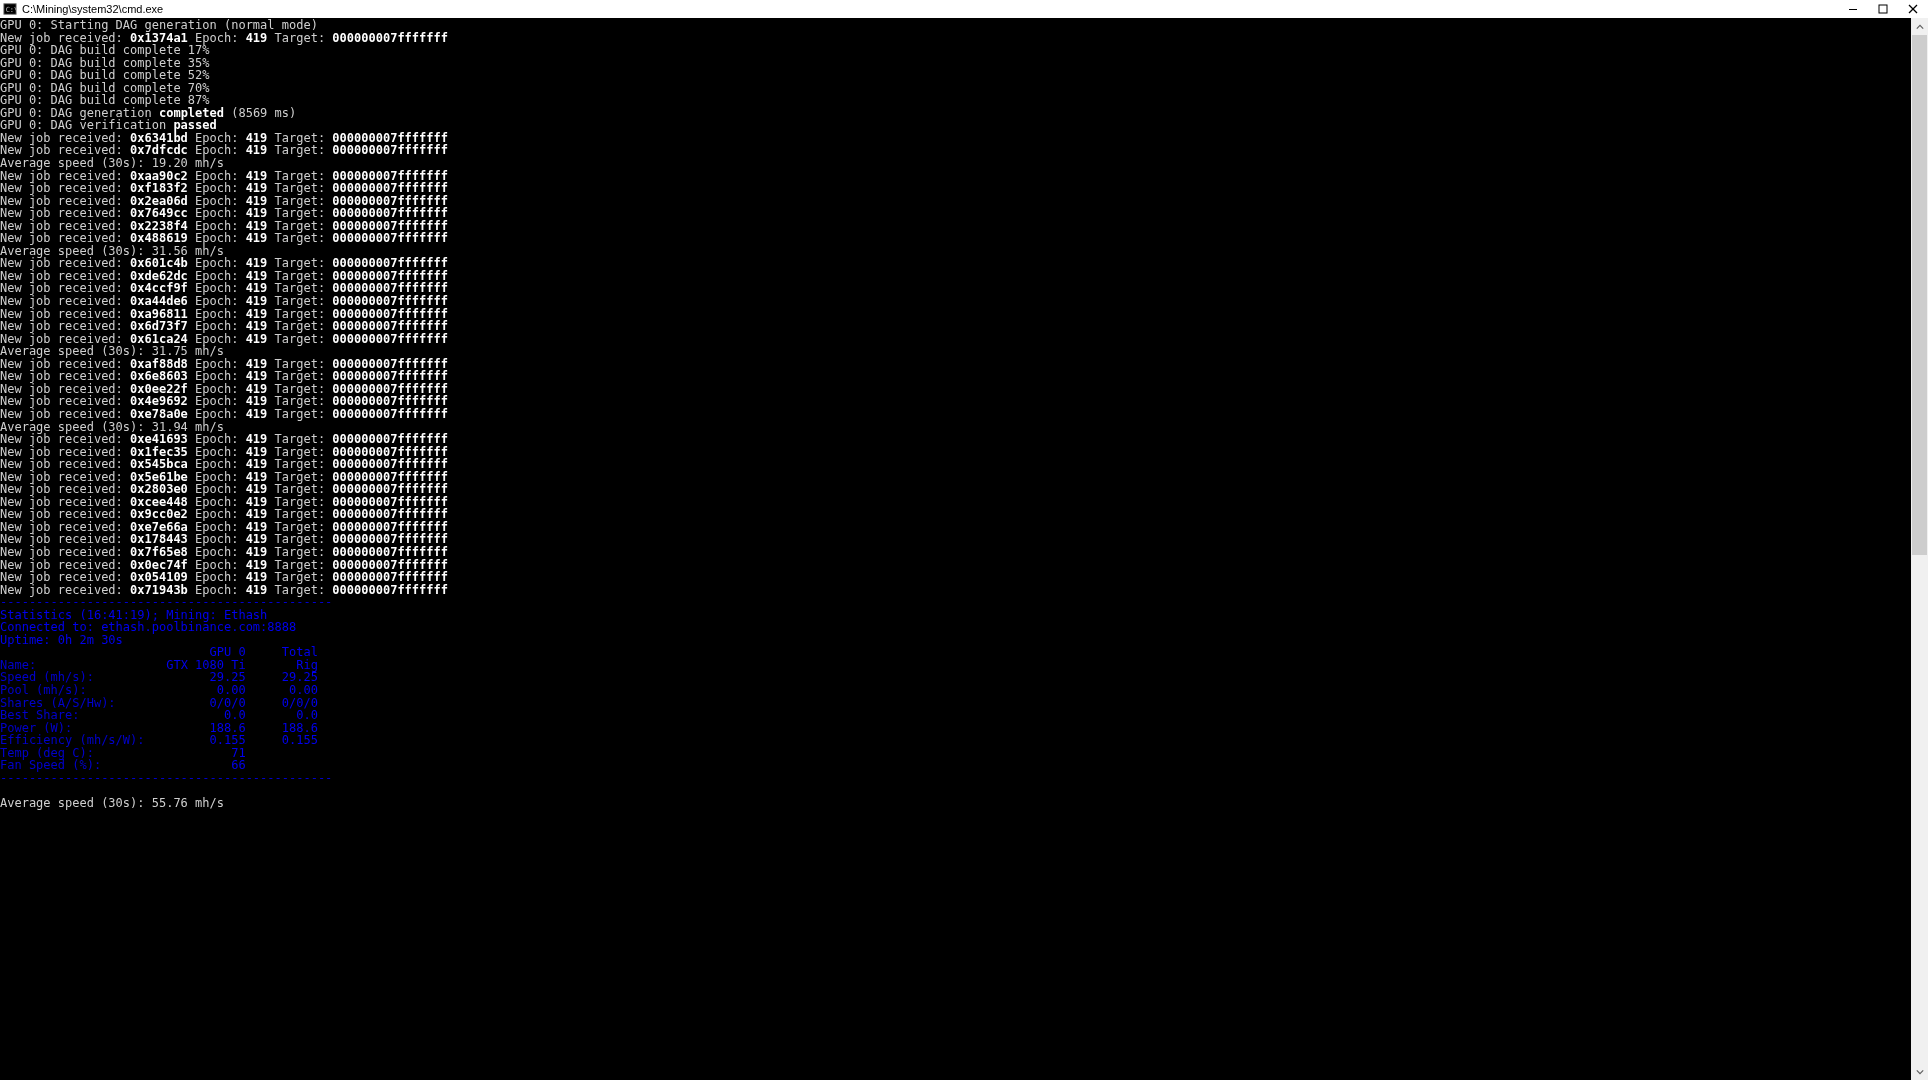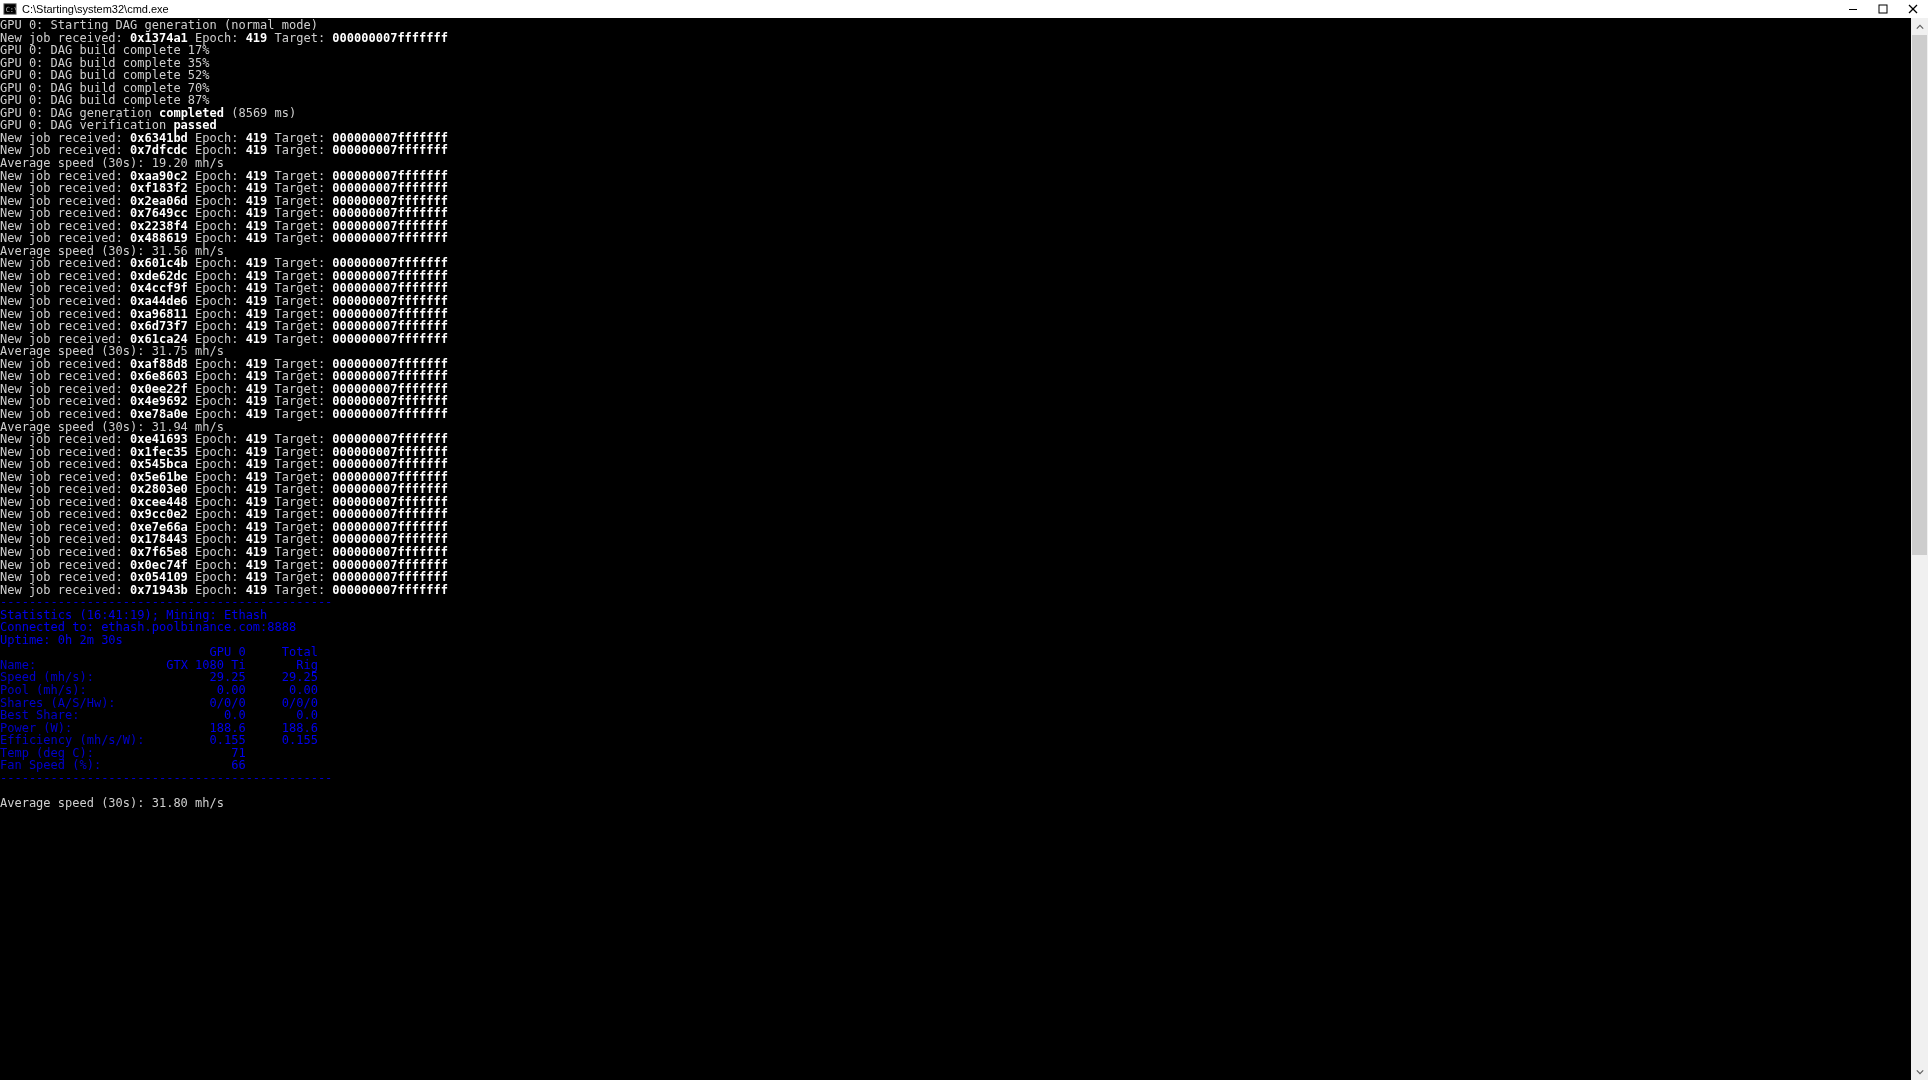--- a/index.html
+++ b/index.html
@@ -104,21 +104,21 @@
 </head>
 <body>
 
 <div class="titlebar">
   <span class="icon">
     <svg viewBox="0 0 16 16">
         <rect x="1" y="2" width="14" height="12" fill="#000" stroke="#777" stroke-width="1"></rect>
         <text x="3" y="11" font-size="8" font-family="monospace" fill="#bbb">C:\</text>
       </svg>
   </span>
-  <span class="title">C:\Starting\system32\cmd.exe</span>
+  <span class="title">C:\Mining\system32\cmd.exe</span>
   <span class="spacer"></span>
   <span class="winbtn">
     <svg viewBox="0 0 10 10">
         <rect x="1" y="5" width="8" height="1" fill="#000"></rect>
       </svg>
   </span>
   <span class="winbtn">
     <svg viewBox="0 0 10 10">
         <rect x="1" y="1" width="8" height="8" fill="none" stroke="#000" stroke-width="1"></rect>
       </svg>
@@ -126,21 +126,21 @@
   <span class="winbtn">
     <svg viewBox="0 0 10 10">
         <line x1="1" y1="1" x2="9" y2="9" stroke="#000" stroke-width="1.2"></line>
         <line x1="9" y1="1" x2="1" y2="9" stroke="#000" stroke-width="1.2"></line>
       </svg>
   </span>
 </div>
 
 <div class="terminal-wrap">
   <div class="terminal" id="terminal"><span class="line"><span class="white">GPU 0: Starting DAG generation (normal mode)</span></span><span class="line"><span class="white">New job received: </span><span class="bold">0x1374a1</span><span class="white"> Epoch: </span><span class="bold">419</span><span class="white"> Target: </span><span class="bold">000000007fffffff</span></span><span class="line"><span class="white">GPU 0: DAG build complete 17%</span></span><span class="line"><span class="white">GPU 0: DAG build complete 35%</span></span><span class="line"><span class="white">GPU 0: DAG build complete 52%</span></span><span class="line"><span class="white">GPU 0: DAG build complete 70%</span></span><span class="line"><span class="white">GPU 0: DAG build complete 87%</span></span><span class="line"><span class="white">GPU 0: DAG generation </span><span class="bold">completed</span><span class="white"> (8569 ms)</span></span><span class="line"><span class="white">GPU 0: DAG verification </span><span class="bold">passed</span></span><span class="line"><span class="white">New job received: </span><span class="bold">0x6341bd</span><span class="white"> Epoch: </span><span class="bold">419</span><span class="white"> Target: </span><span class="bold">000000007fffffff</span></span><span class="line"><span class="white">New job received: </span><span class="bold">0x7dfcdc</span><span class="white"> Epoch: </span><span class="bold">419</span><span class="white"> Target: </span><span class="bold">000000007fffffff</span></span><span class="line"><span class="white">Average speed (30s): 19.20 mh/s</span></span><span class="line"><span class="white">New job received: </span><span class="bold">0xaa90c2</span><span class="white"> Epoch: </span><span class="bold">419</span><span class="white"> Target: </span><span class="bold">000000007fffffff</span></span><span class="line"><span class="white">New job received: </span><span class="bold">0xf183f2</span><span class="white"> Epoch: </span><span class="bold">419</span><span class="white"> Target: </span><span class="bold">000000007fffffff</span></span><span class="line"><span class="white">New job received: </span><span class="bold">0x2ea06d</span><span class="white"> Epoch: </span><span class="bold">419</span><span class="white"> Target: </span><span class="bold">000000007fffffff</span></span><span class="line"><span class="white">New job received: </span><span class="bold">0x7649cc</span><span class="white"> Epoch: </span><span class="bold">419</span><span class="white"> Target: </span><span class="bold">000000007fffffff</span></span><span class="line"><span class="white">New job received: </span><span class="bold">0x2238f4</span><span class="white"> Epoch: </span><span class="bold">419</span><span class="white"> Target: </span><span class="bold">000000007fffffff</span></span><span class="line"><span class="white">New job received: </span><span class="bold">0x488619</span><span class="white"> Epoch: </span><span class="bold">419</span><span class="white"> Target: </span><span class="bold">000000007fffffff</span></span><span class="line"><span class="white">Average speed (30s): 31.56 mh/s</span></span><span class="line"><span class="white">New job received: </span><span class="bold">0x601c4b</span><span class="white"> Epoch: </span><span class="bold">419</span><span class="white"> Target: </span><span class="bold">000000007fffffff</span></span><span class="line"><span class="white">New job received: </span><span class="bold">0xde62dc</span><span class="white"> Epoch: </span><span class="bold">419</span><span class="white"> Target: </span><span class="bold">000000007fffffff</span></span><span class="line"><span class="white">New job received: </span><span class="bold">0x4ccf9f</span><span class="white"> Epoch: </span><span class="bold">419</span><span class="white"> Target: </span><span class="bold">000000007fffffff</span></span><span class="line"><span class="white">New job received: </span><span class="bold">0xa44de6</span><span class="white"> Epoch: </span><span class="bold">419</span><span class="white"> Target: </span><span class="bold">000000007fffffff</span></span><span class="line"><span class="white">New job received: </span><span class="bold">0xa96811</span><span class="white"> Epoch: </span><span class="bold">419</span><span class="white"> Target: </span><span class="bold">000000007fffffff</span></span><span class="line"><span class="white">New job received: </span><span class="bold">0x6d73f7</span><span class="white"> Epoch: </span><span class="bold">419</span><span class="white"> Target: </span><span class="bold">000000007fffffff</span></span><span class="line"><span class="white">New job received: </span><span class="bold">0x61ca24</span><span class="white"> Epoch: </span><span class="bold">419</span><span class="white"> Target: </span><span class="bold">000000007fffffff</span></span><span class="line"><span class="white">Average speed (30s): 31.75 mh/s</span></span><span class="line"><span class="white">New job received: </span><span class="bold">0xaf88d8</span><span class="white"> Epoch: </span><span class="bold">419</span><span class="white"> Target: </span><span class="bold">000000007fffffff</span></span><span class="line"><span class="white">New job received: </span><span class="bold">0x6e8603</span><span class="white"> Epoch: </span><span class="bold">419</span><span class="white"> Target: </span><span class="bold">000000007fffffff</span></span><span class="line"><span class="white">New job received: </span><span class="bold">0x0ee22f</span><span class="white"> Epoch: </span><span class="bold">419</span><span class="white"> Target: </span><span class="bold">000000007fffffff</span></span><span class="line"><span class="white">New job received: </span><span class="bold">0x4e9692</span><span class="white"> Epoch: </span><span class="bold">419</span><span class="white"> Target: </span><span class="bold">000000007fffffff</span></span><span class="line"><span class="white">New job received: </span><span class="bold">0xe78a0e</span><span class="white"> Epoch: </span><span class="bold">419</span><span class="white"> Target: </span><span class="bold">000000007fffffff</span></span><span class="line"><span class="white">Average speed (30s): 31.94 mh/s</span></span><span class="line"><span class="white">New job received: </span><span class="bold">0xe41693</span><span class="white"> Epoch: </span><span class="bold">419</span><span class="white"> Target: </span><span class="bold">000000007fffffff</span></span><span class="line"><span class="white">New job received: </span><span class="bold">0x1fec35</span><span class="white"> Epoch: </span><span class="bold">419</span><span class="white"> Target: </span><span class="bold">000000007fffffff</span></span><span class="line"><span class="white">New job received: </span><span class="bold">0x545bca</span><span class="white"> Epoch: </span><span class="bold">419</span><span class="white"> Target: </span><span class="bold">000000007fffffff</span></span><span class="line"><span class="white">New job received: </span><span class="bold">0x5e61be</span><span class="white"> Epoch: </span><span class="bold">419</span><span class="white"> Target: </span><span class="bold">000000007fffffff</span></span><span class="line"><span class="white">New job received: </span><span class="bold">0x2803e0</span><span class="white"> Epoch: </span><span class="bold">419</span><span class="white"> Target: </span><span class="bold">000000007fffffff</span></span><span class="line"><span class="white">New job received: </span><span class="bold">0xcee448</span><span class="white"> Epoch: </span><span class="bold">419</span><span class="white"> Target: </span><span class="bold">000000007fffffff</span></span><span class="line"><span class="white">New job received: </span><span class="bold">0x9cc0e2</span><span class="white"> Epoch: </span><span class="bold">419</span><span class="white"> Target: </span><span class="bold">000000007fffffff</span></span><span class="line"><span class="white">New job received: </span><span class="bold">0xe7e66a</span><span class="white"> Epoch: </span><span class="bold">419</span><span class="white"> Target: </span><span class="bold">000000007fffffff</span></span><span class="line"><span class="white">New job received: </span><span class="bold">0x178443</span><span class="white"> Epoch: </span><span class="bold">419</span><span class="white"> Target: </span><span class="bold">000000007fffffff</span></span><span class="line"><span class="white">New job received: </span><span class="bold">0x7f65e8</span><span class="white"> Epoch: </span><span class="bold">419</span><span class="white"> Target: </span><span class="bold">000000007fffffff</span></span><span class="line"><span class="white">New job received: </span><span class="bold">0x0ec74f</span><span class="white"> Epoch: </span><span class="bold">419</span><span class="white"> Target: </span><span class="bold">000000007fffffff</span></span><span class="line"><span class="white">New job received: </span><span class="bold">0x054109</span><span class="white"> Epoch: </span><span class="bold">419</span><span class="white"> Target: </span><span class="bold">000000007fffffff</span></span><span class="line"><span class="white">New job received: </span><span class="bold">0x71943b</span><span class="white"> Epoch: </span><span class="bold">419</span><span class="white"> Target: </span><span class="bold">000000007fffffff</span></span><span class="line"><span class="blue">----------------------------------------------</span></span><span class="line"><span class="bluebold">Statistics (16:41:19); Mining: Ethash</span></span><span class="line"><span class="bluebold">Connected to: ethash.poolbinance.com:8888</span></span><span class="line"><span class="bluebold">Uptime: 0h 2m 30s</span></span><span class="line"><span class="blue">                      </span><span class="bluebold">       GPU 0</span><span class="bluebold">     Total</span></span><span class="line"><span class="blue">Name:                 </span><span class="bluebold"> GTX 1080 Ti</span><span class="bluebold">       Rig</span></span><span class="line"><span class="blue">Speed (mh/s):         </span><span class="bluebold">       29.25</span><span class="bluebold">     29.25</span></span><span class="line"><span class="blue">Pool (mh/s):          </span><span class="bluebold">        0.00</span><span class="bluebold">      0.00</span></span><span class="line"><span class="blue">Shares (A/S/Hw):      </span><span class="bluebold">       0/0/0</span><span class="bluebold">     0/0/0</span></span><span class="line"><span class="blue">Best Share:           </span><span class="bluebold">         0.0</span><span class="bluebold">       0.0</span></span><span class="line"><span class="blue">Power (W):            </span><span class="bluebold">       188.6</span><span class="bluebold">     188.6</span></span><span class="line"><span class="blue">Efficiency (mh/s/W):  </span><span class="bluebold">       0.155</span><span class="bluebold">     0.155</span></span><span class="line"><span class="blue">Temp (deg C):         </span><span class="bluebold">          71</span><span class="bluebold">          </span></span><span class="line"><span class="blue">Fan Speed (%):        </span><span class="bluebold">          66</span><span class="bluebold">          </span></span><span class="line"><span class="blue">----------------------------------------------</span></span>
-<span class="line"><span class="white">Average speed (30s): 31.80 mh/s</span></span></div>
+<span class="line"><span class="white">Average speed (30s): 55.76 mh/s</span></span></div>
   <div class="scrollbar">
     <div class="arrow up">
       <svg viewBox="0 0 10 10">
           <polyline points="1,7 5,3 9,7" fill="none" stroke="#606060" stroke-width="1.5"></polyline>
         </svg>
     </div>
     <div class="track">
       <div class="thumb"></div>
     </div>
     <div class="arrow down">

